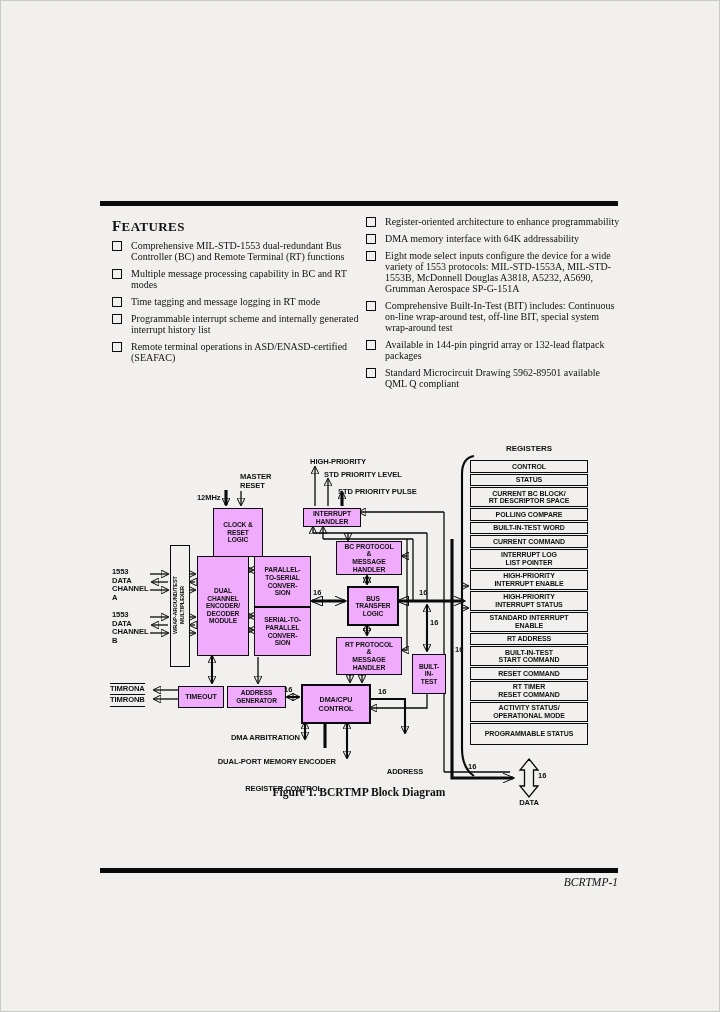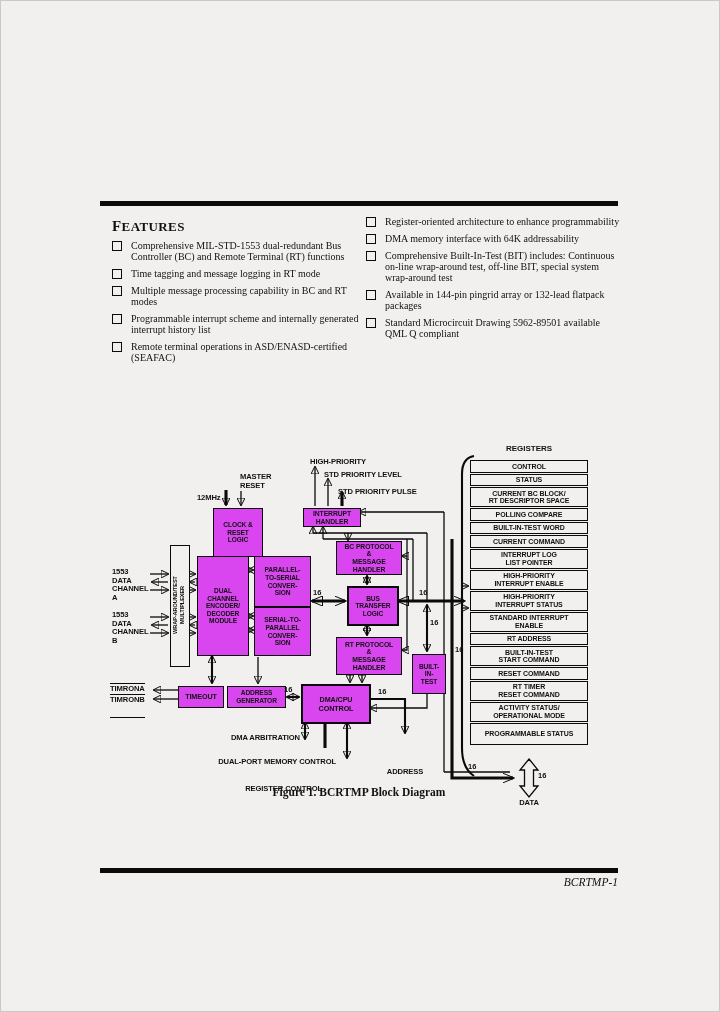--- a/index.html
+++ b/index.html
@@ -13,21 +13,21 @@
   .feat-head{position:absolute;left:112px;top:218px;font-size:13px;font-weight:bold;
              letter-spacing:.4px;}
   .feat-head::first-letter{font-size:15px;}
   .col{position:absolute;display:flex;flex-direction:column;gap:6px;}
   .col-l{left:112px;top:240px;width:252px;}
   .col-r{left:366px;top:216px;width:256px;}
   .feat{display:flex;font-size:10px;line-height:11px;font-family:Liberation Serif, serif;}
   .cb{flex:0 0 auto;width:8px;height:8px;border:1.6px solid #0a0a0a;margin:1px 9px 0 0;}
   
   .pre{white-space:pre-line;}
-  .box{position:absolute;border:1.5px solid #0a0a0a;background:#d946ef;display:flex;
+  .box{position:absolute;border:1.5px solid #0a0a0a;background:#f0abfc;display:flex;
        align-items:center;justify-content:center;text-align:center;
        font:bold 6.6px/7.6px "Liberation Sans",sans-serif;letter-spacing:-.1px;z-index:2;}
   .box-b{border-width:2.6px;}
   .lbl{position:absolute;font:bold 7.6px/8.6px "Liberation Sans",sans-serif;
        letter-spacing:-.1px;z-index:3;}
   .sm{font-size:6.8px;line-height:7.6px;}
   .b16{position:absolute;font:bold 7.5px "Liberation Sans",sans-serif;z-index:3;}
   .ctr{text-align:center;}
   .rgt{text-align:right;}
   .ovl{border-top:1.4px solid #0a0a0a;padding-top:.5px;}
@@ -64,43 +64,47 @@
   <div class="rule"></div>
   <div class="feat-head">FEATURES</div>
 
   <div class="col col-l">
     <div class="feat">
         <span class="cb"></span>
         <span>Comprehensive MIL-STD-1553 dual-redundant Bus Controller (BC) and Remote Terminal (RT) functions</span>
       </div>
     <div class="feat">
         <span class="cb"></span>
+        <span>Multiple message processing capability in BC and RT modes</span>
+      </div>
+    <div class="feat">
+        <span class="cb"></span>
         <span>Time tagging and message logging in RT mode</span>
-      </div>
-    <div class="feat">
-        <span class="cb"></span>
-        <span>Multiple message processing capability in BC and RT modes</span>
       </div>
     <div class="feat">
         <span class="cb"></span>
         <span>Programmable interrupt scheme and internally generated interrupt history list</span>
       </div>
     <div class="feat">
         <span class="cb"></span>
         <span>Remote terminal operations in ASD/ENASD-certified (SEAFAC)</span>
       </div>
   </div>
   <div class="col col-r">
     <div class="feat">
         <span class="cb"></span>
         <span>Register-oriented architecture to enhance programmability</span>
       </div>
     <div class="feat">
         <span class="cb"></span>
         <span>DMA memory interface with 64K addressability</span>
+      </div>
+    <div class="feat">
+        <span class="cb"></span>
+        <span>Eight mode select inputs configure the device for a wide variety of 1553 protocols: MIL-STD-1553A, MIL-STD-1553B, McDonnell Douglas A3818, A5232, A5690, Grumman Aerospace SP-G-151A</span>
       </div>
     <div class="feat">
         <span class="cb"></span>
         <span>Comprehensive Built-In-Test (BIT) includes: Continuous on-line wrap-around test, off-line BIT, special system wrap-around test</span>
       </div>
     <div class="feat">
         <span class="cb"></span>
         <span>Available in 144-pin pingrid array or 132-lead flatpack packages</span>
       </div>
     <div class="feat">
@@ -270,24 +274,24 @@
   <div class="lbl" style="left:338px;top:488px;">STD PRIORITY PULSE</div>
   <div class="lbl pre" style="left:112px;top:568px;">1553
 DATA
 CHANNEL
 A</div>
   <div class="lbl pre" style="left:112px;top:611px;">1553
 DATA
 CHANNEL
 B</div>
   <div class="lbl ovl" style="left:110px;top:683px;">TIMRONA</div>
-  <div class="lbl ovl" style="left:110px;top:694px;border-bottom:1.4px solid #0a0a0a;padding-bottom:13px;">TIMRONB</div>
+  <div class="lbl ovl" style="left:110px;top:694px;border-bottom:1.4px solid #0a0a0a;padding-bottom:2px;">TIMRONB</div>
   <div class="lbl rgt" style="left:210px;top:734px;width:90px;">DMA ARBITRATION</div>
   <div class="lbl rgt" style="left:228px;top:785px;width:94px;">REGISTER CONTROL</div>
-  <div class="lbl rgt" style="left:200px;top:758px;width:136px;">DUAL-PORT MEMORY CONTROL</div>
+  <div class="lbl rgt" style="left:200px;top:758px;width:136px;">DUAL-PORT MEMORY ENCODER</div>
   <div class="lbl ctr" style="left:377px;top:768px;width:56px;">ADDRESS</div>
   <div class="lbl ctr" style="left:509px;top:799px;width:40px;">DATA</div>
 
   <div class="b16" style="left:313px;top:588px;">16</div>
   <div class="b16" style="left:419px;top:588px;">16</div>
   <div class="b16" style="left:430px;top:618px;">16</div>
   <div class="b16" style="left:455px;top:645px;">16</div>
   <div class="b16" style="left:284px;top:685px;">16</div>
   <div class="b16" style="left:378px;top:687px;">16</div>
   <div class="b16" style="left:468px;top:762px;">16</div>

